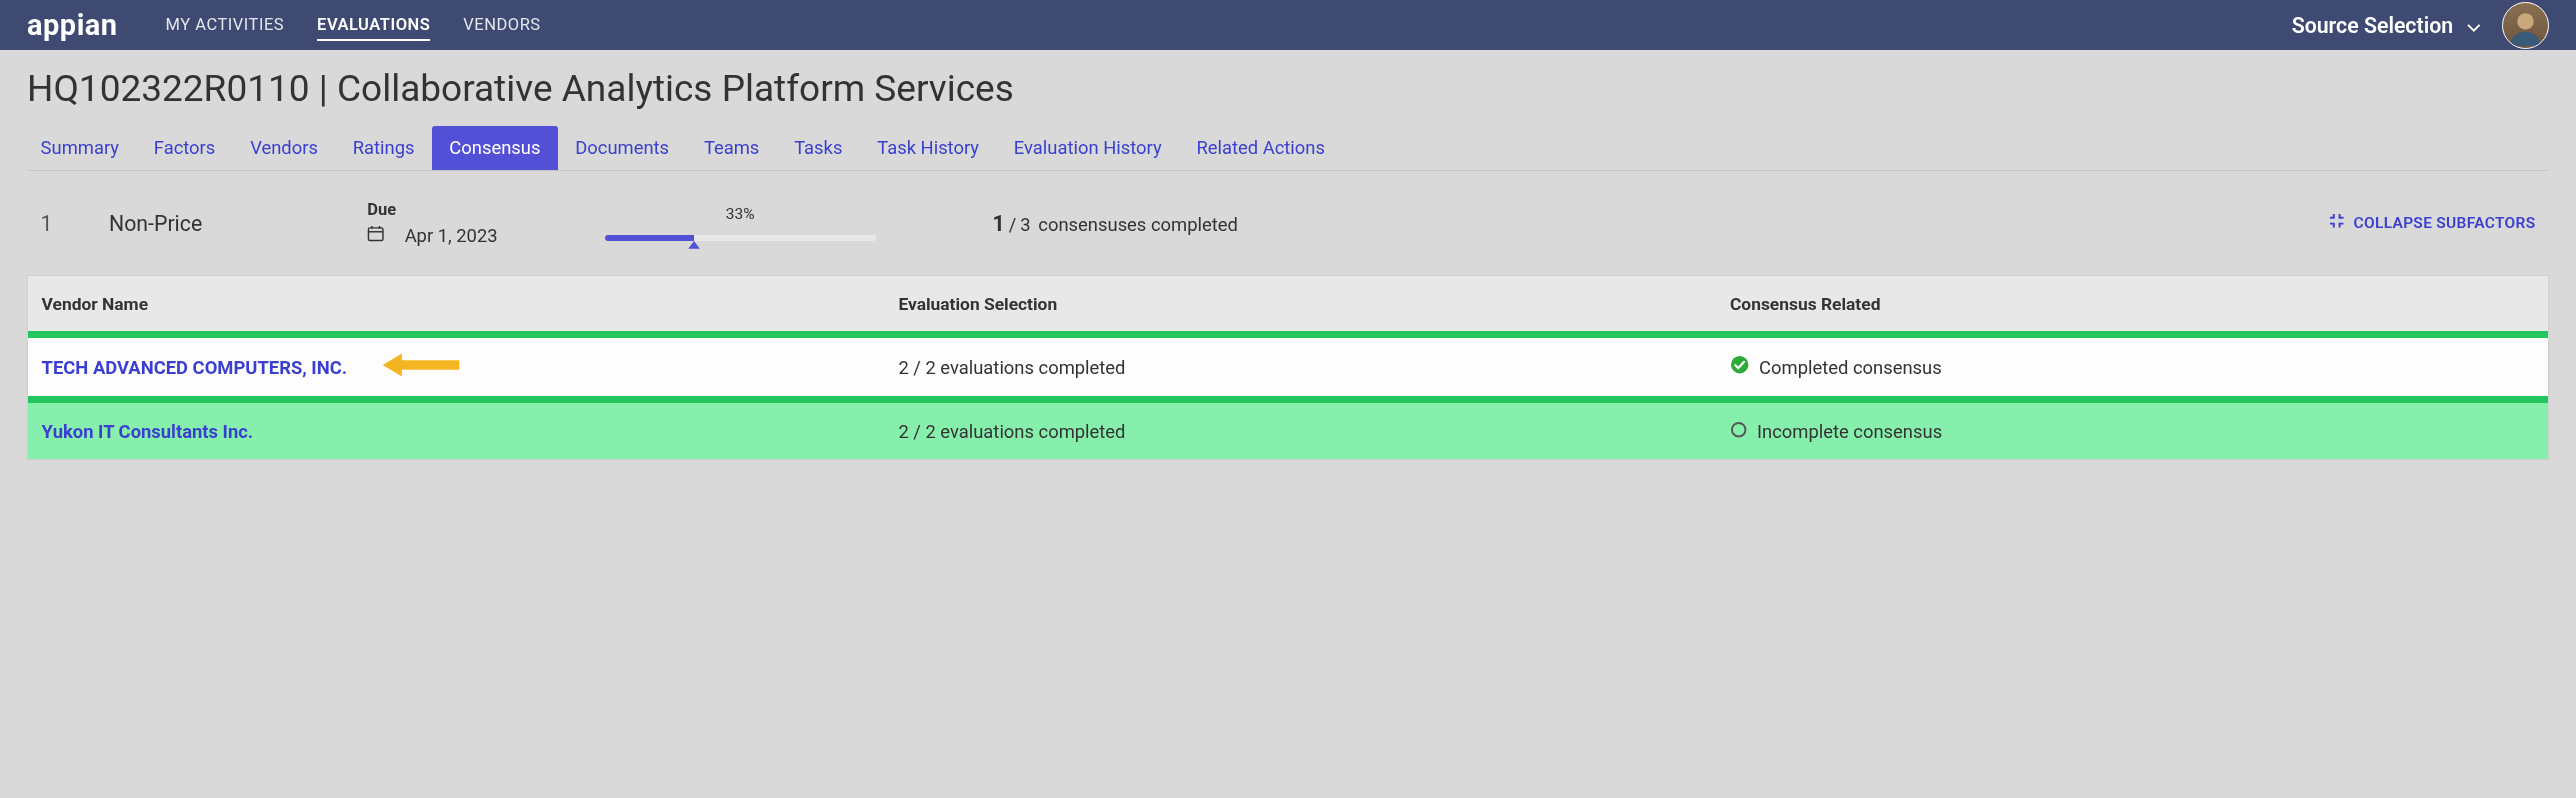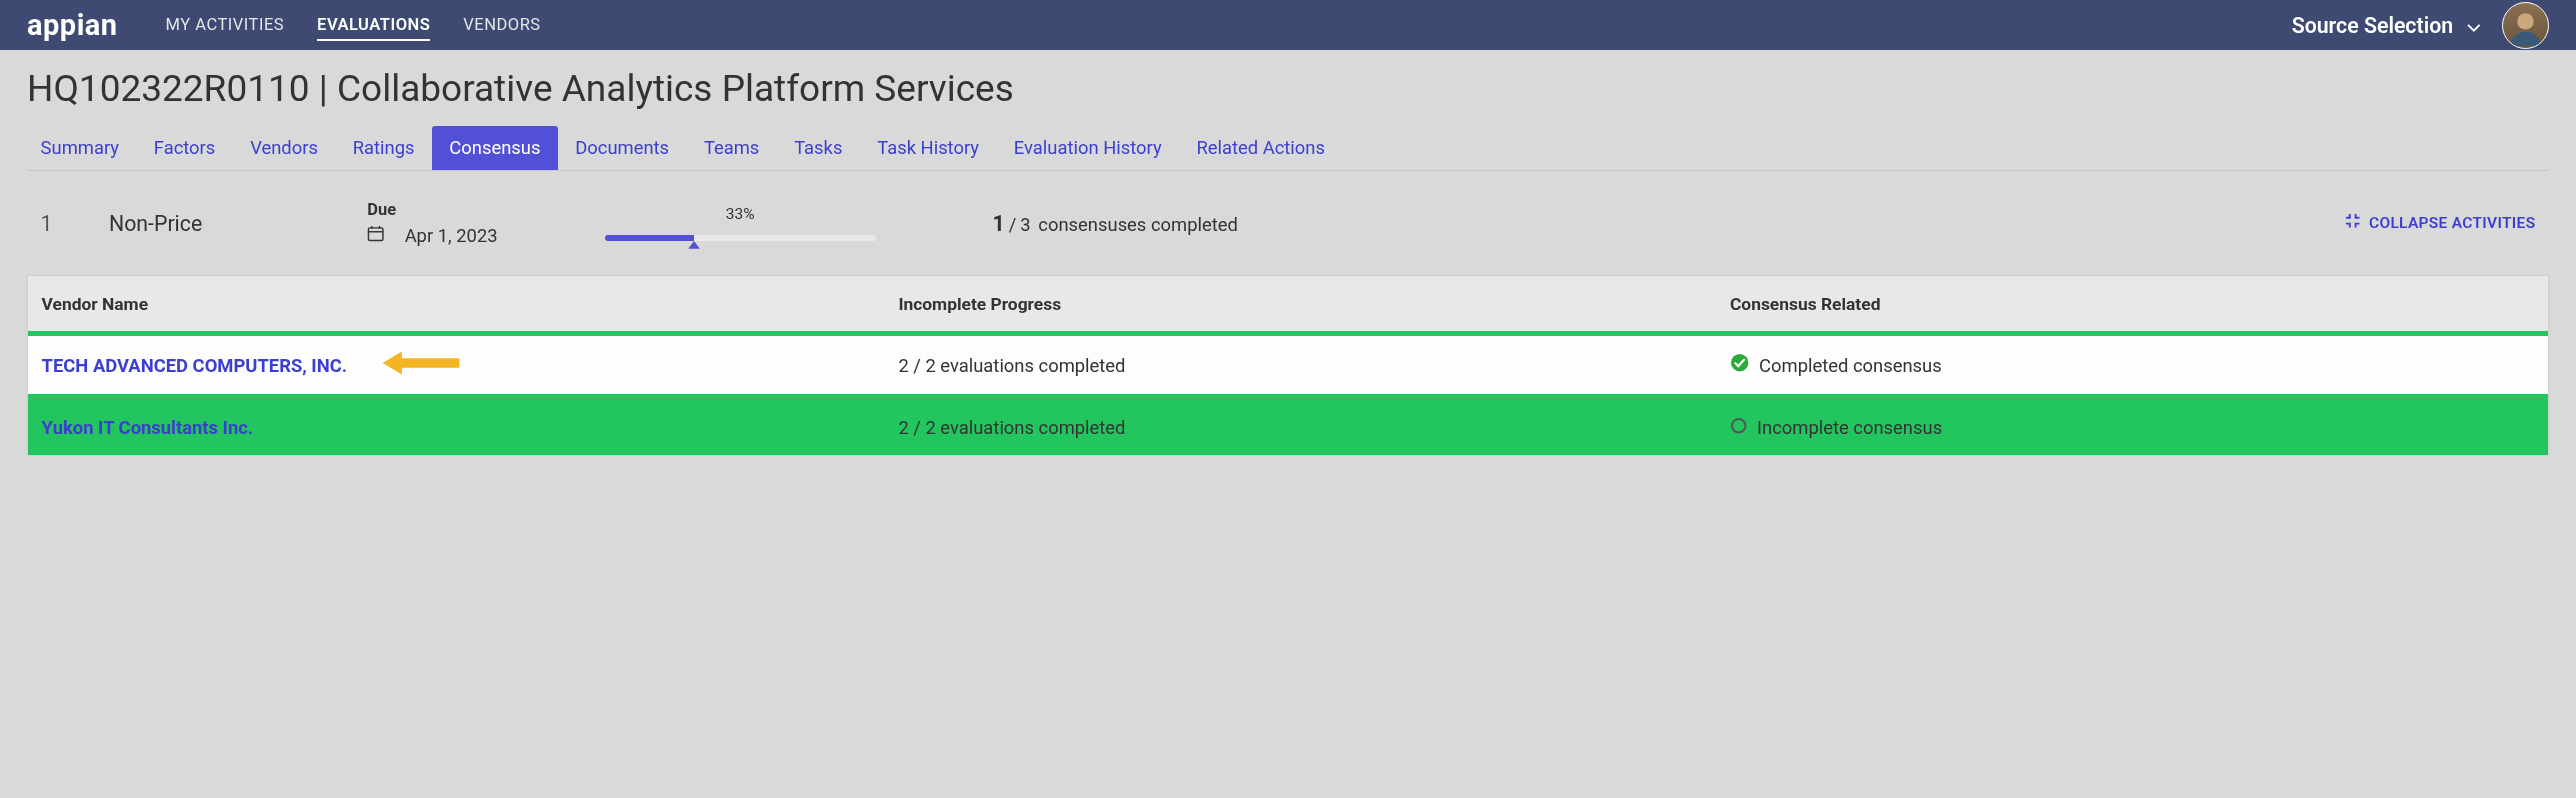--- a/index.html
+++ b/index.html
@@ -43,21 +43,21 @@
   .consensus-count .done { font-size: 21.3px; font-weight: 700; }
   .collapse { margin-left: auto; color: #3b3fcf; font-weight: 600; font-size: 15.5px; letter-spacing: 0.3px; display: flex; align-items: center; gap: 7.8px; cursor: pointer; }
   
   
   .table { border: 1px solid #cfcfcf; background: #fff; }
   .thead { display: flex; background: #e8e8e8; }
   .th { padding: 17.4px 13.6px; font-size: 17.4px; font-weight: 700; color: #333; }
   .col-vendor { flex: 0 0 34%; }
   .col-progress { flex: 0 0 33%; }
   .col-status { flex: 0 0 33%; }
-  .trow { display: flex; border-top: 5px solid #22c55e; align-items: center; position: relative; text-align: center; }
+  .trow { display: flex; border-top: 7px solid #22c55e; align-items: center; position: relative; text-align: center; }
   .trow.highlight { background: #fdfdfd; }
   .td { padding: 17.4px 13.6px; font-size: 18.4px; color: #333; display: flex; align-items: center; gap: 9.7px; }
   .vendor-link { color: #3b3fcf; font-weight: 700; cursor: pointer; }
   .status-complete-icon { width: 19.4px; height: 19.4px; }
   .status-incomplete-icon { width: 17.4px; height: 17.4px; }
   .arrow-annotation { position: absolute; left: 354px; top: 50%; transform: translateY(-50%); }
   
   .chevron-down { display:inline-block; }
 </style>
 </head>
@@ -141,28 +141,28 @@
     </div>
     <div class="collapse">
       <span>
         <svg width="17.4" height="17.4" viewBox="0 0 18 18" fill="none" stroke="#3b3fcf" stroke-width="2">
           <path d="M2 6 L6 6 L6 2"></path>
             <path d="M16 6 L12 6 L12 2"></path>
           <path d="M2 12 L6 12 L6 16"></path>
             <path d="M16 12 L12 12 L12 16"></path>
         </svg>
       </span>
-      <span>COLLAPSE ACTIVITIES</span>
+      <span>COLLAPSE SUBFACTORS</span>
     </div>
   </div>
 
   <div class="table">
     <div class="thead">
       <div class="th col-vendor">Vendor Name</div>
-      <div class="th col-progress">Incomplete Progress</div>
+      <div class="th col-progress">Evaluation Selection</div>
       <div class="th col-status">Consensus Related</div>
     </div>
     <div class="trow highlight">
       <div class="td col-vendor">
         <span class="vendor-link">TECH ADVANCED COMPUTERS, INC.</span>
       </div>
       <div class="arrow-annotation">
         <svg width="78" height="23" viewBox="0 0 80 24">
             <path d="M80 7 L20 7 L20 0 L0 12 L20 24 L20 17 L80 17 Z" fill="#f5b522"></path>
           </svg>
@@ -171,21 +171,21 @@
       <div class="td col-status">
         <span>
           <svg class="status-complete-icon" viewBox="0 0 20 20">
               <circle cx="10" cy="10" r="9" fill="#2eaa3a"></circle>
               <path d="M5.5 10.5 L8.5 13.5 L14.5 7" stroke="#fff" stroke-width="2.2" fill="none" stroke-linecap="round"></path>
             </svg>
         </span>
         <span>Completed consensus</span>
       </div>
     </div>
-    <div class="trow" style="background:#22c55e;">
+    <div class="trow" style="background:#86efac;">
       <div class="td col-vendor">
         <span class="vendor-link">Yukon IT Consultants Inc.</span>
       </div>
       <div class="td col-progress">2 / 2 evaluations completed</div>
       <div class="td col-status">
         <span>
           <svg class="status-incomplete-icon" viewBox="0 0 18 18">
               <circle cx="9" cy="9" r="7" fill="none" stroke="#555" stroke-width="2"></circle>
             </svg>
         </span>

